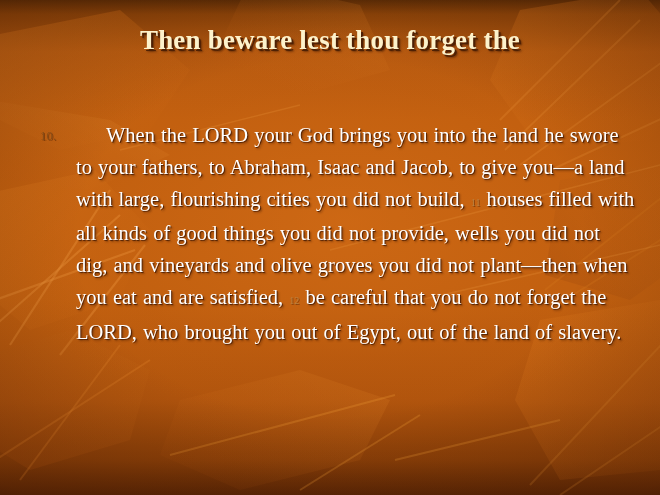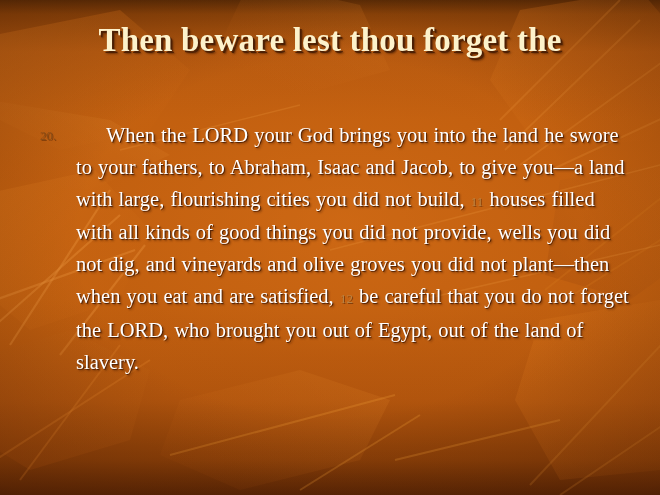--- a/index.html
+++ b/index.html
@@ -54,21 +54,21 @@
     pointer-events: none;
   }
 
   
   .title {
     position: absolute;
     left: 34px;
     top: 20px;
     width: 592px;
     text-align: center;
-    font-size: 33px;
+    font-size: 27px;
     font-weight: bold;
     line-height: 40px;
     color: #fdf2cb;
     text-shadow:
       2px 2px 0 rgba(74,30,4,0.92),
       3px 3px 2px rgba(60,22,2,0.55);
     letter-spacing: 0.2px;
   }
 
   
@@ -92,21 +92,21 @@
     font-size: 20.5px;
     line-height: 31.8px;
     color: #ffffff;
     text-indent: 30px;
     text-shadow:
       1px 1px 0 rgba(78,32,5,0.85),
       2px 2px 2px rgba(60,22,2,0.45);
     word-spacing: 1px;
   }
   .vnum {
-    font-size: 13px;
+    font-size: 10px;
     color: #b98243;
     text-shadow: 1px 1px 0 rgba(70,28,4,0.5);
     vertical-align: baseline;
   }
 </style>
 </head>
 <body>
 
 <div id="slide">
 
@@ -184,17 +184,17 @@
     </svg>
   </div>
 
   <div class="vignette"></div>
 
   <div class="title">
     <span>Then beware lest thou forget the</span><br>
   </div>
 
   <div class="body-block">
-    <span class="verse-marker">20.</span>
+    <span class="verse-marker">10.</span>
     <div class="body-text" id="bodyText"><span>When the LORD your God brings you into the land he swore to your fathers, to Abraham, Isaac and Jacob, to give you—a land with large, flourishing cities you did not build, </span><span class="vnum">11</span><span> houses filled with all kinds of good things you did not provide, wells you did not dig, and vineyards and olive groves you did not plant—then when you eat and are satisfied, </span><span class="vnum">12</span><span> be careful that you do not forget the LORD, who brought you out of Egypt, out of the land of slavery.</span></div>
   </div>
 
 </div>
 
 </body></html>

